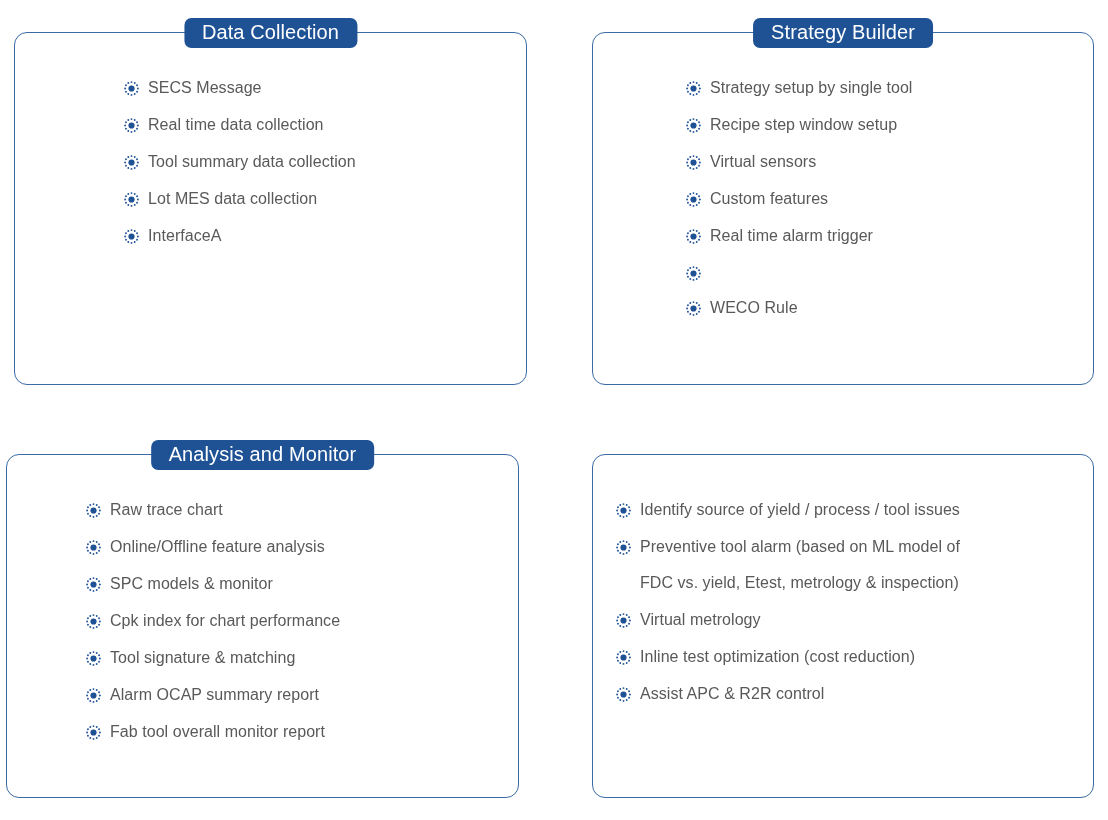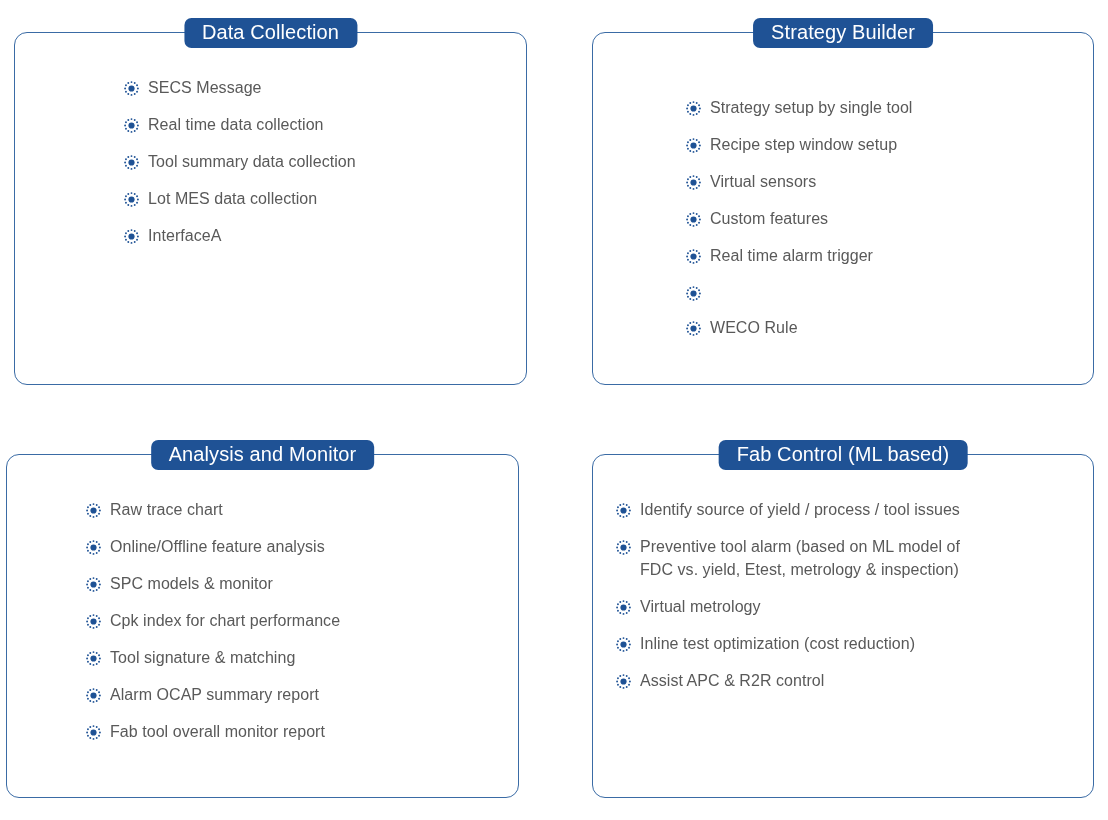--- a/index.html
+++ b/index.html
@@ -56,21 +56,21 @@
     position: absolute;
     left: 0;
     right: 0;
     top: 44px;
     padding: 0;
     margin: 0;
     list-style: none;
   }
 
   .list.indent-a { padding-left: 108px; padding-right: 16px; }
-  .list.indent-b { padding-left: 92px;  padding-right: 12px; margin-top: 20px; }
+  .list.indent-b { padding-left: 92px;  padding-right: 12px; }
   .list.indent-c { padding-left: 78px;  padding-right: 16px; }
   .list.indent-d { padding-left: 22px;  padding-right: 14px; }
 
   .item {
     display: flex;
     align-items: flex-start;
     margin-bottom: 14.5px;
   }
 
   .bullet {
@@ -82,21 +82,21 @@
     position: relative;
   }
   .bullet svg { display: block; }
 
   .item-text {
     font-size: 16px;
     line-height: 22.5px;
     color: #595959;
     letter-spacing: 0.05px;
   }
-  .item-text .line2 { display: block; margin-top: 0; }
+  .item-text .line2 { display: block; margin-top: 13px; }
 </style>
 </head>
 <body>
 
 <div id="board">
 
   <div class="card c1">
     <div class="badge">Data Collection</div>
     <ul class="list indent-a" id="list-0">
         <li class="item">
@@ -487,21 +487,20 @@
               <circle cx="2.96" cy="5.30" r="0.95" fill="#1f5295"></circle>
               <circle cx="5.30" cy="2.96" r="0.95" fill="#1f5295"></circle>
             </svg>
           </span>
           <span class="item-text">Fab tool overall monitor report</span>
         </li>
       </ul>
   </div>
 
   <div class="card c4">
-    <div class="badge">Fab Control (ML based)</div>
     <ul class="list indent-d" id="list-3">
         <li class="item">
           <span class="bullet">
             <svg width="17" height="17" viewBox="0 0 17 17">
               <circle cx="8.5" cy="8.5" r="3.1" fill="#1f5295"></circle>
               <circle cx="8.50" cy="2.10" r="0.95" fill="#1f5295"></circle>
               <circle cx="11.70" cy="2.96" r="0.95" fill="#1f5295"></circle>
               <circle cx="14.04" cy="5.30" r="0.95" fill="#1f5295"></circle>
               <circle cx="14.90" cy="8.50" r="0.95" fill="#1f5295"></circle>
               <circle cx="14.04" cy="11.70" r="0.95" fill="#1f5295"></circle>

